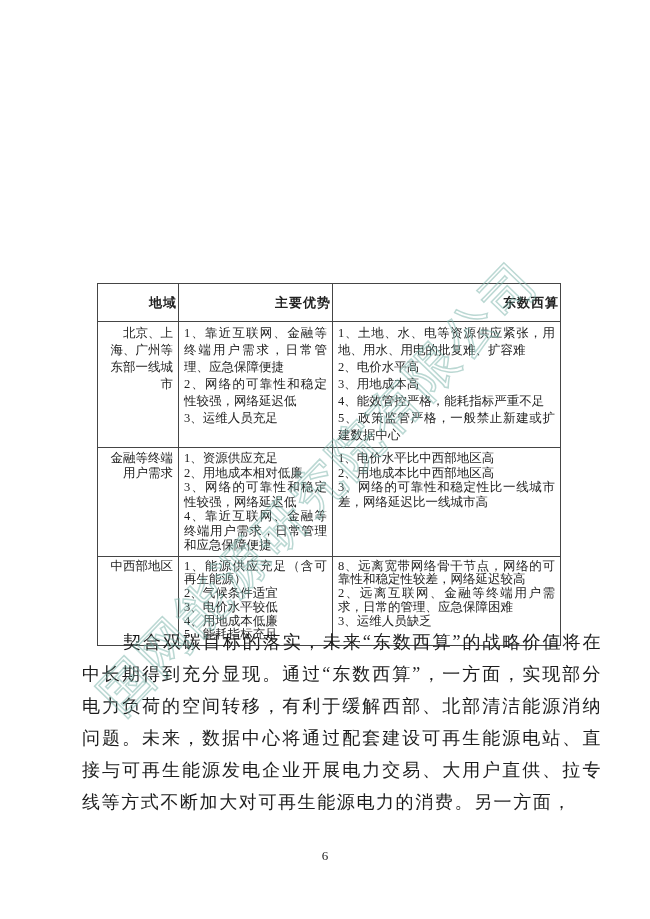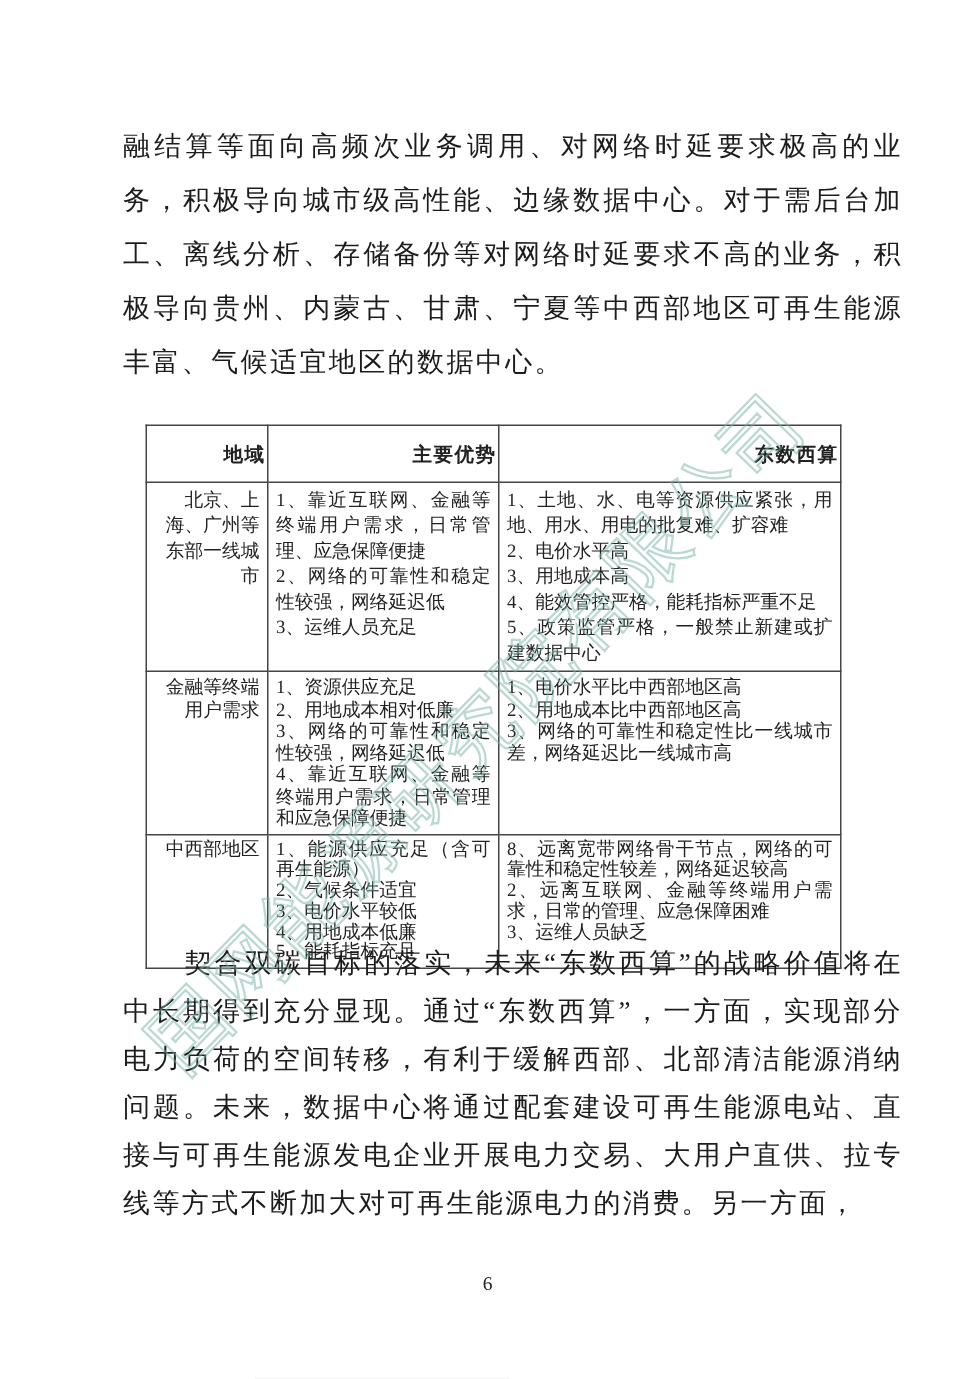--- a/index.html
+++ b/index.html
@@ -48,21 +48,20 @@
     pointer-events:none; z-index:3; font-weight:normal;
   }
 </style>
 </head>
 <body>
 
 <div class="page">
 
   <div class="watermark">国网能源研究院有限公司</div>
 
-  <p class="para para-top">融结算等面向高频次业务调用、对网络时延要求极高的业务，积极导向城市级高性能、边缘数据中心。对于需后台加工、离线分析、存储备份等对网络时延要求不高的业务，积极导向贵州、内蒙古、甘肃、宁夏等中西部地区可再生能源丰富、气候适宜地区的数据中心。</p>
 
 
   <table class="cmp">
     <colgroup>
       <col style="width:81px">
       <col style="width:154px">
       <col style="width:228px">
     </colgroup>
     <thead>
       <tr>

